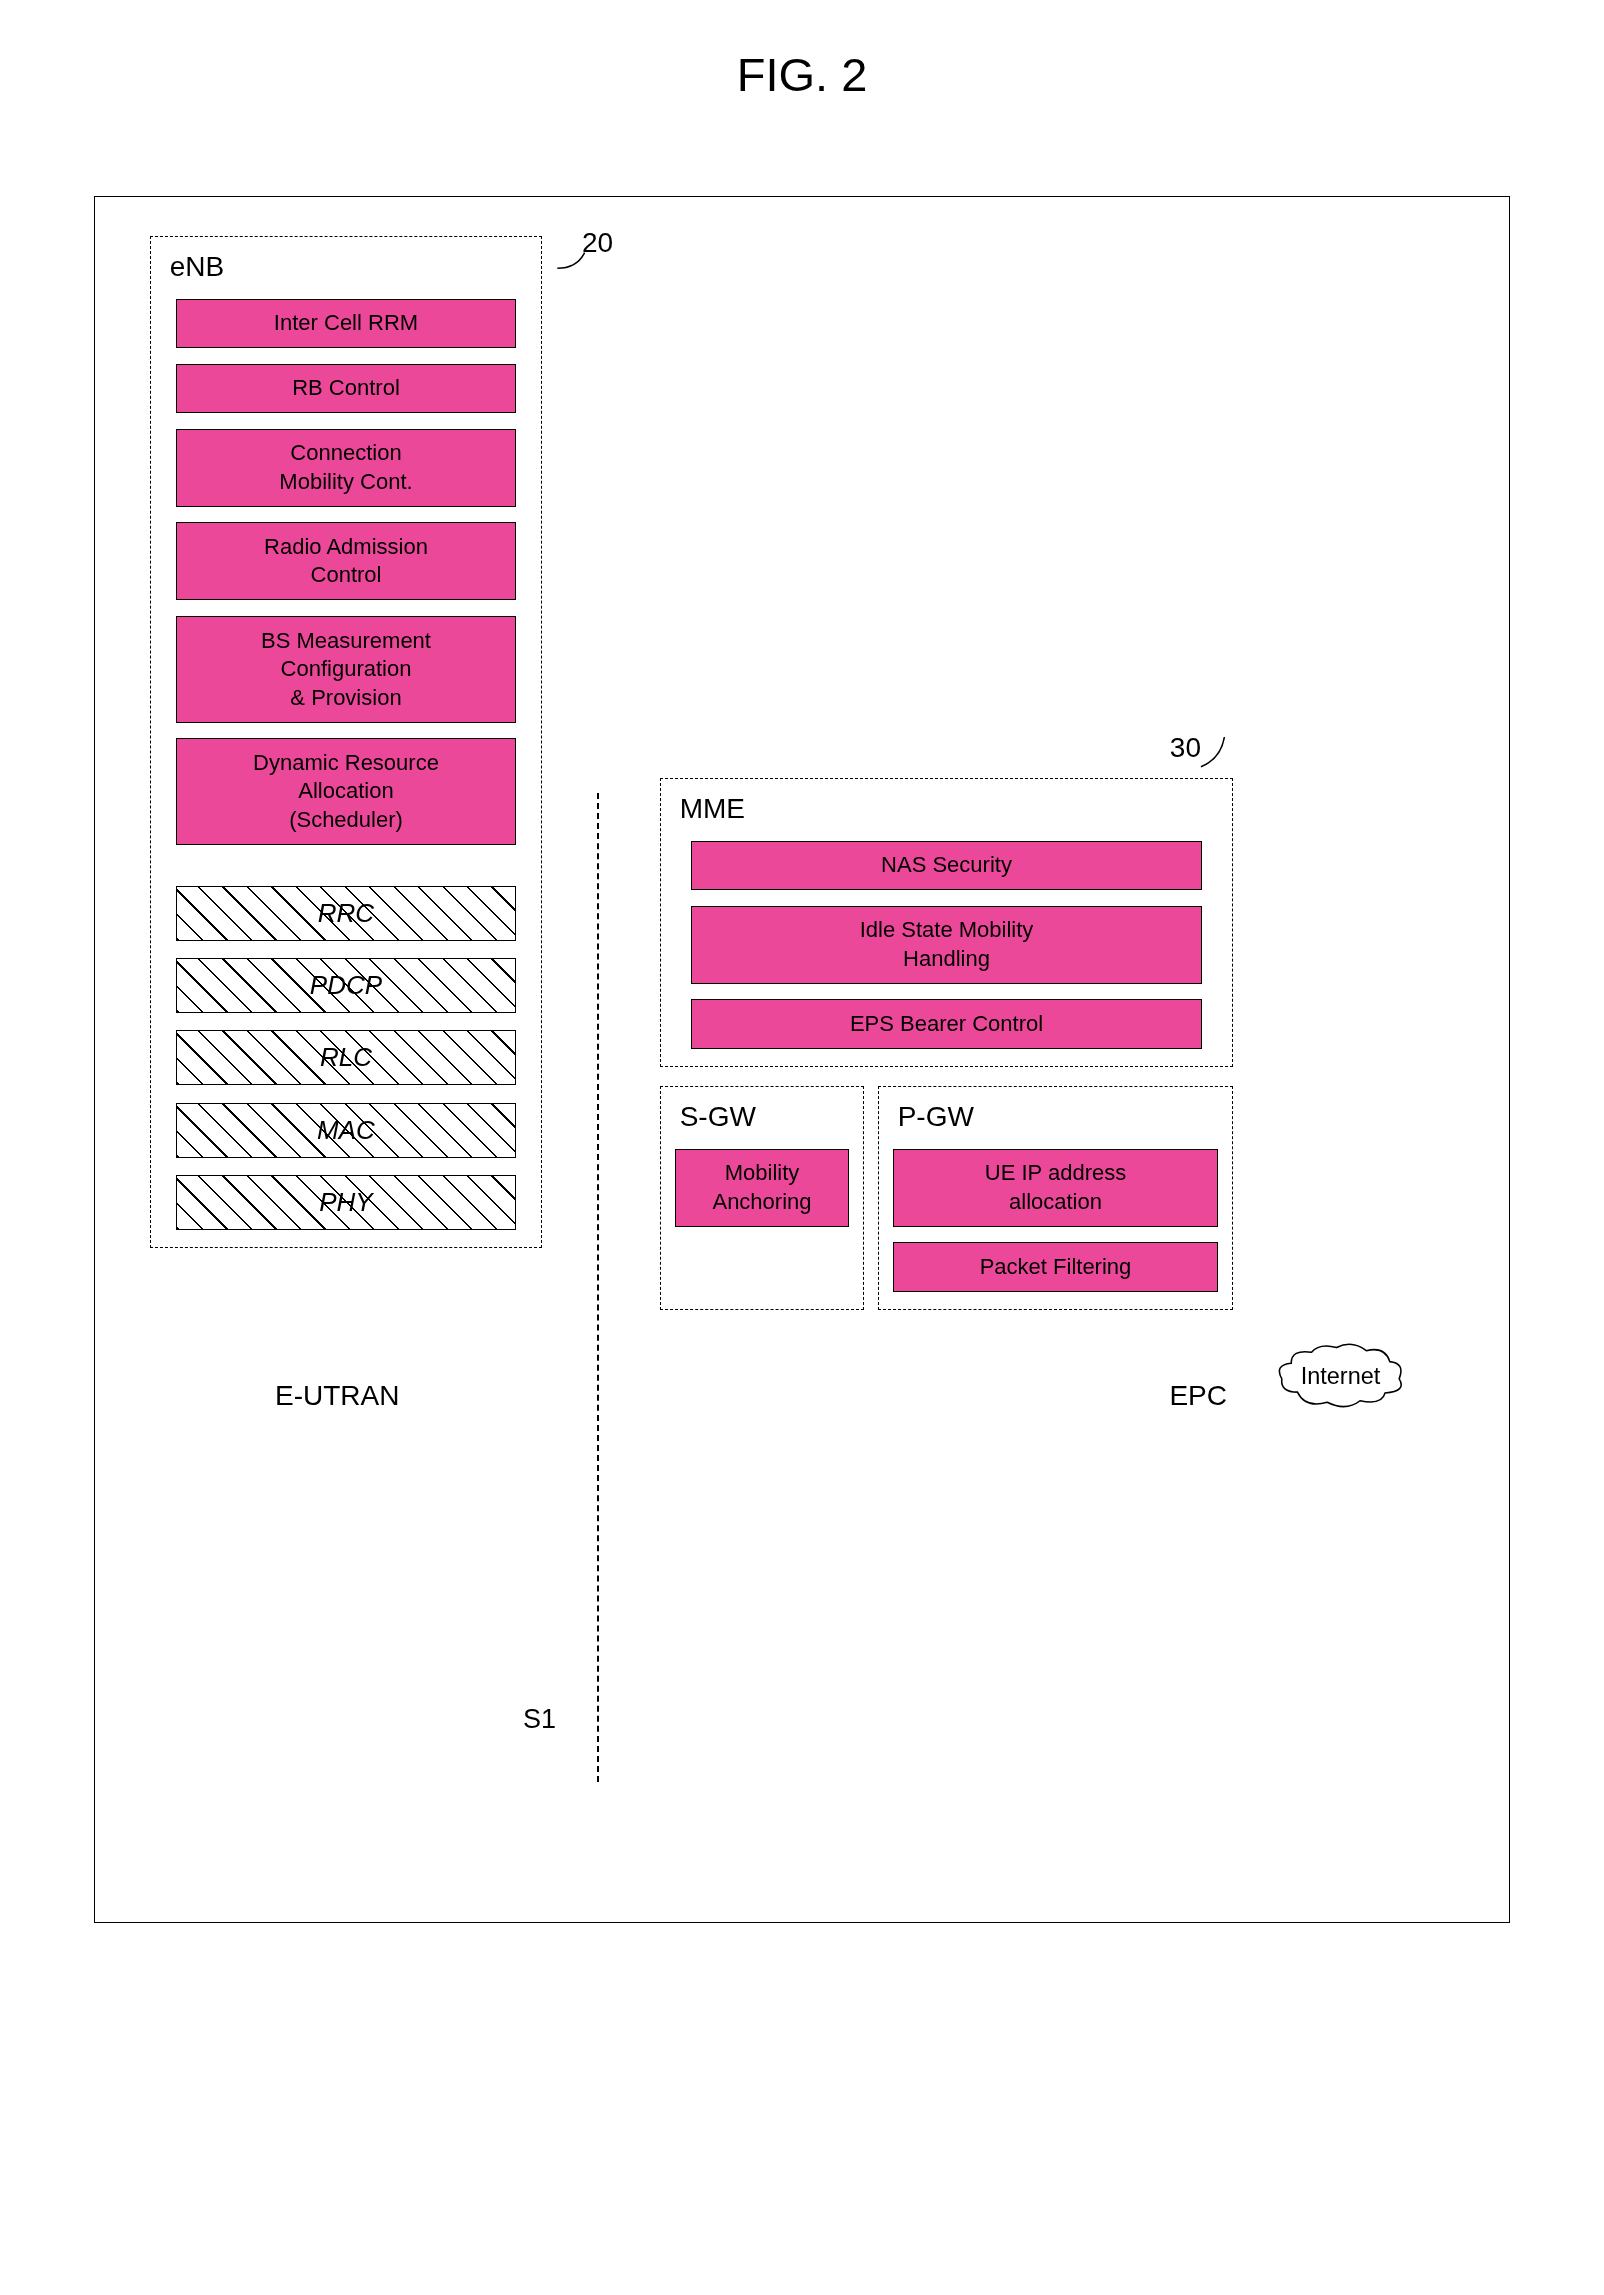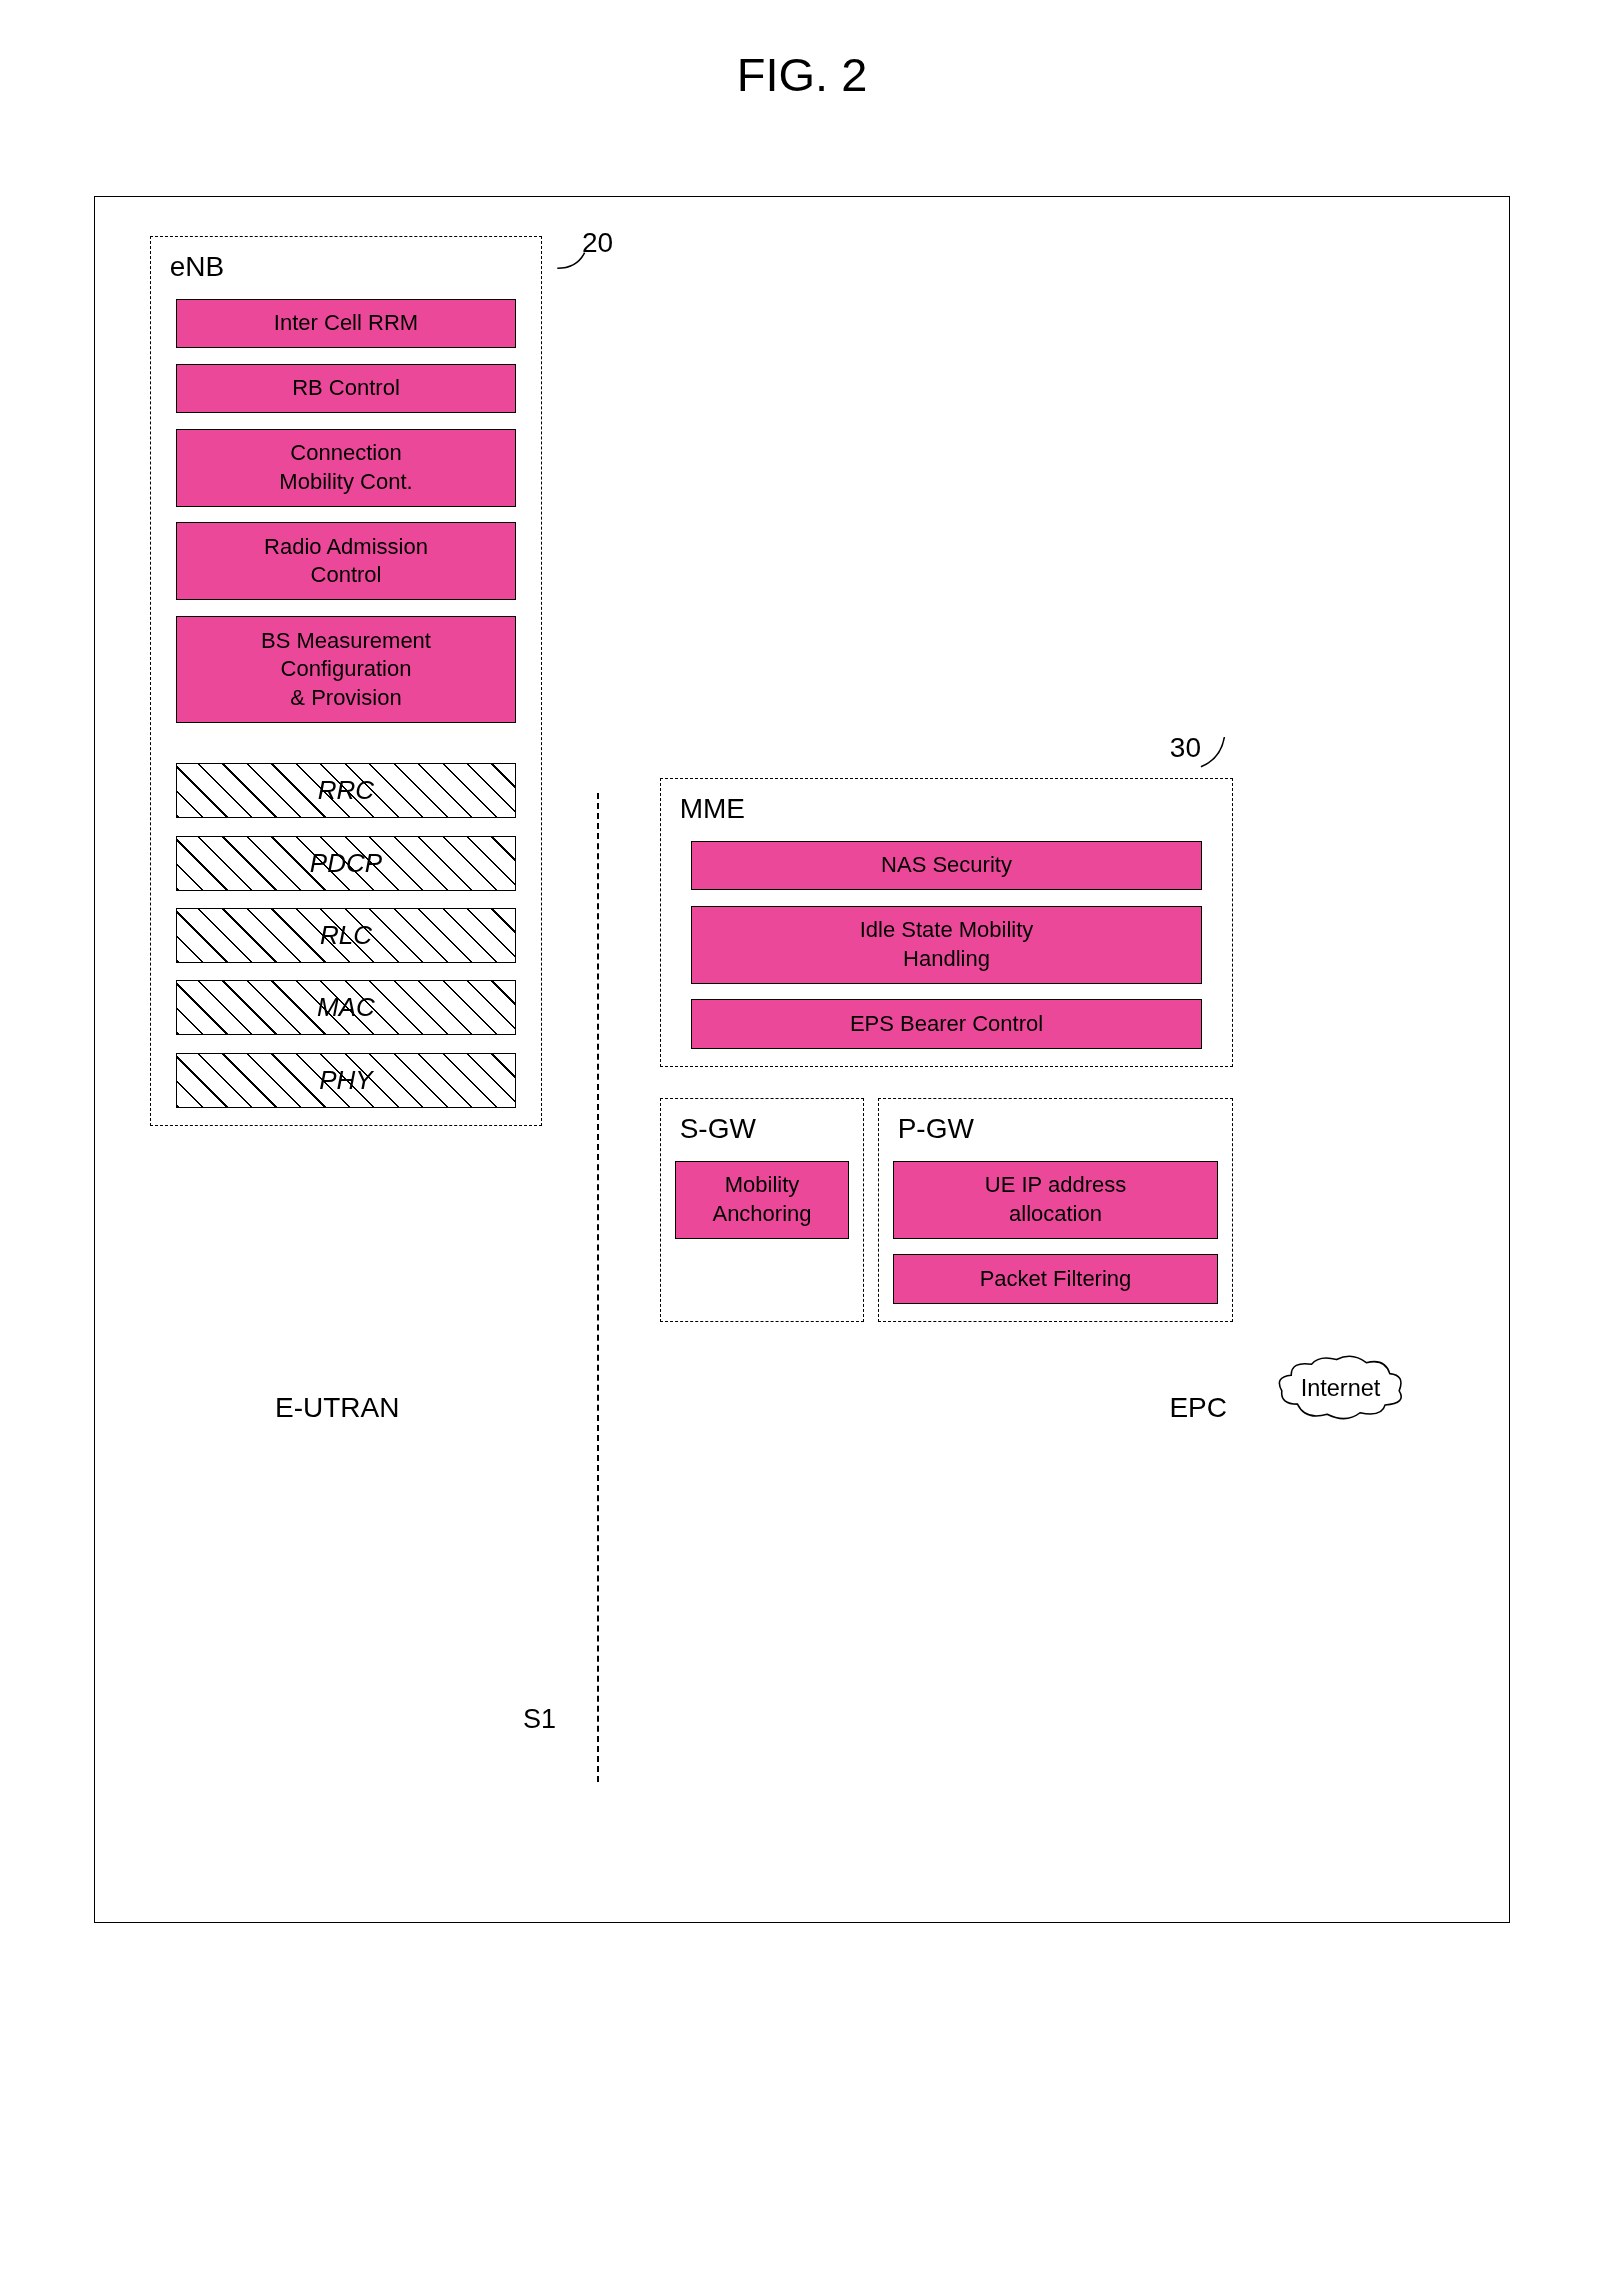--- a/index.html
+++ b/index.html
@@ -67,21 +67,21 @@
   }
   .hatched-box span {
     background: transparent;
     padding: 0 3.1px;
     position: relative;
     text-align: right;
   }
   .epc-column {
     display: flex;
     flex-direction: column;
-    gap: 31px;
+    gap: 19px;
     position: relative;
     margin-top: 542px;
     width: 573px;
   }
   .mme-box { width: 100%; }
   .gw-row {
     display: flex;
     gap: 14px;
     width: 100%;
   }
@@ -155,20 +155,23 @@
         <div class="group-title">eNB</div>
         <div class="func-box">Inter Cell RRM</div>
         <div class="func-box">RB Control</div>
         <div class="func-box" style="white-space:pre-line">Connection
 Mobility Cont.</div>
         <div class="func-box" style="white-space:pre-line">Radio Admission
 Control</div>
         <div class="func-box" style="white-space:pre-line">BS Measurement
 Configuration
 &amp; Provision</div>
+        <div class="func-box" style="white-space:pre-line">Dynamic Resource
+Allocation
+(Scheduler)</div>
         <div style="height:23.5px"></div>
         <div class="hatched-box"><span>RRC</span></div>
         <div class="hatched-box"><span>PDCP</span></div>
         <div class="hatched-box"><span>RLC</span></div>
         <div class="hatched-box"><span>MAC</span></div>
         <div class="hatched-box"><span>PHY</span></div>
       </div>
     </div>
 
     <div class="epc-column">

